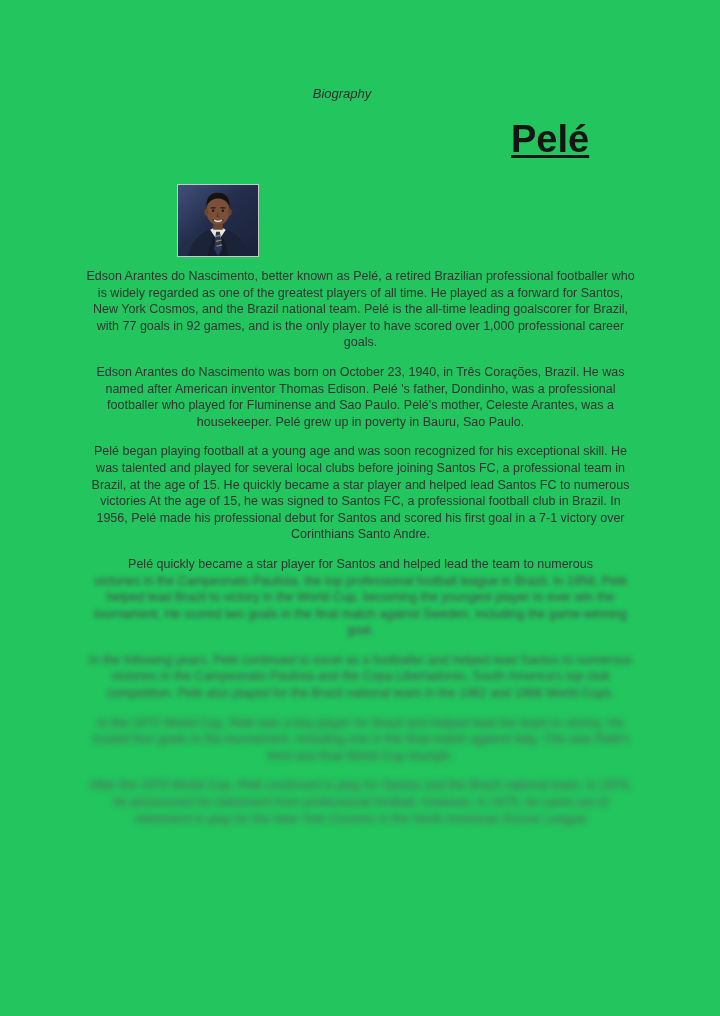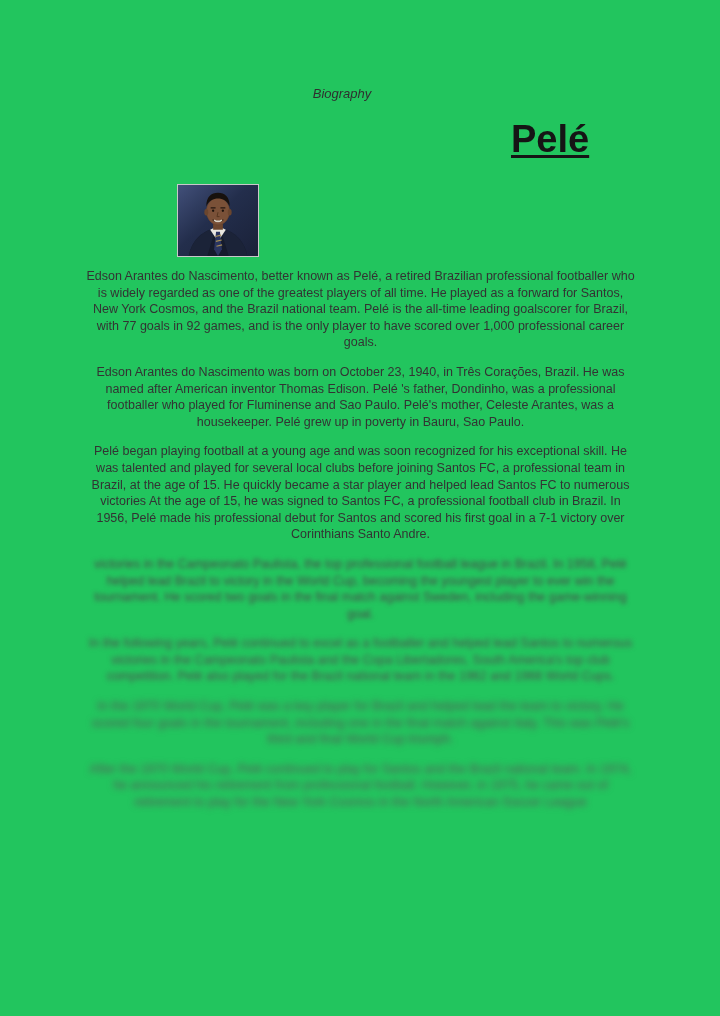--- a/index.html
+++ b/index.html
@@ -105,20 +105,21 @@
   </div>
 
   <div class="content">
 
     <p class="para">Edson Arantes do Nascimento, better known as Pelé, a retired Brazilian professional footballer who is widely regarded as one of the greatest players of all time. He played as a forward for Santos, New York Cosmos, and the Brazil national team. Pelé is the all-time leading goalscorer for Brazil, with 77 goals in 92 games, and is the only player to have scored over 1,000 professional career goals.</p>
 
     <p class="para">Edson Arantes do Nascimento was born on October 23, 1940, in Três Corações, Brazil. He was named after American inventor Thomas Edison. Pelé 's father, Dondinho, was a professional footballer who played for Fluminense and Sao Paulo. Pelé's mother, Celeste Arantes, was a housekeeper. Pelé grew up in poverty in Bauru, Sao Paulo.</p>
 
     <p class="para">Pelé began playing football at a young age and was soon recognized for his exceptional skill. He was talented and played for several local clubs before joining Santos FC, a professional team in Brazil, at the age of 15. He quickly became a star player and helped lead Santos FC to numerous victories At the age of 15, he was signed to Santos FC, a professional football club in Brazil. In 1956, Pelé made his professional debut for Santos and scored his first goal in a 7-1 victory over Corinthians Santo Andre.</p>
 
+    <div class="para-joined">Pelé quickly became a star player for Santos and helped lead the team to numerous</div>
     <div class="para blur-a">victories in the Campeonato Paulista, the top professional football league in Brazil. In 1958, Pelé helped lead Brazil to victory in the World Cup, becoming the youngest player to ever win the tournament. He scored two goals in the final match against Sweden, including the game-winning goal.</div>
 
     <p class="para blur-b">In the following years, Pelé continued to excel as a footballer and helped lead Santos to numerous victories in the Campeonato Paulista and the Copa Libertadores, South America's top club competition. Pelé also played for the Brazil national team in the 1962 and 1966 World Cups.</p>
 
     <p class="para blur-c">In the 1970 World Cup, Pelé was a key player for Brazil and helped lead the team to victory. He scored four goals in the tournament, including one in the final match against Italy. This was Pelé's third and final World Cup triumph.</p>
 
     <p class="para blur-d">After the 1970 World Cup, Pelé continued to play for Santos and the Brazil national team. In 1974, he announced his retirement from professional football. However, in 1975, he came out of retirement to play for the New York Cosmos in the North American Soccer League</p>
 
   </div>
 

